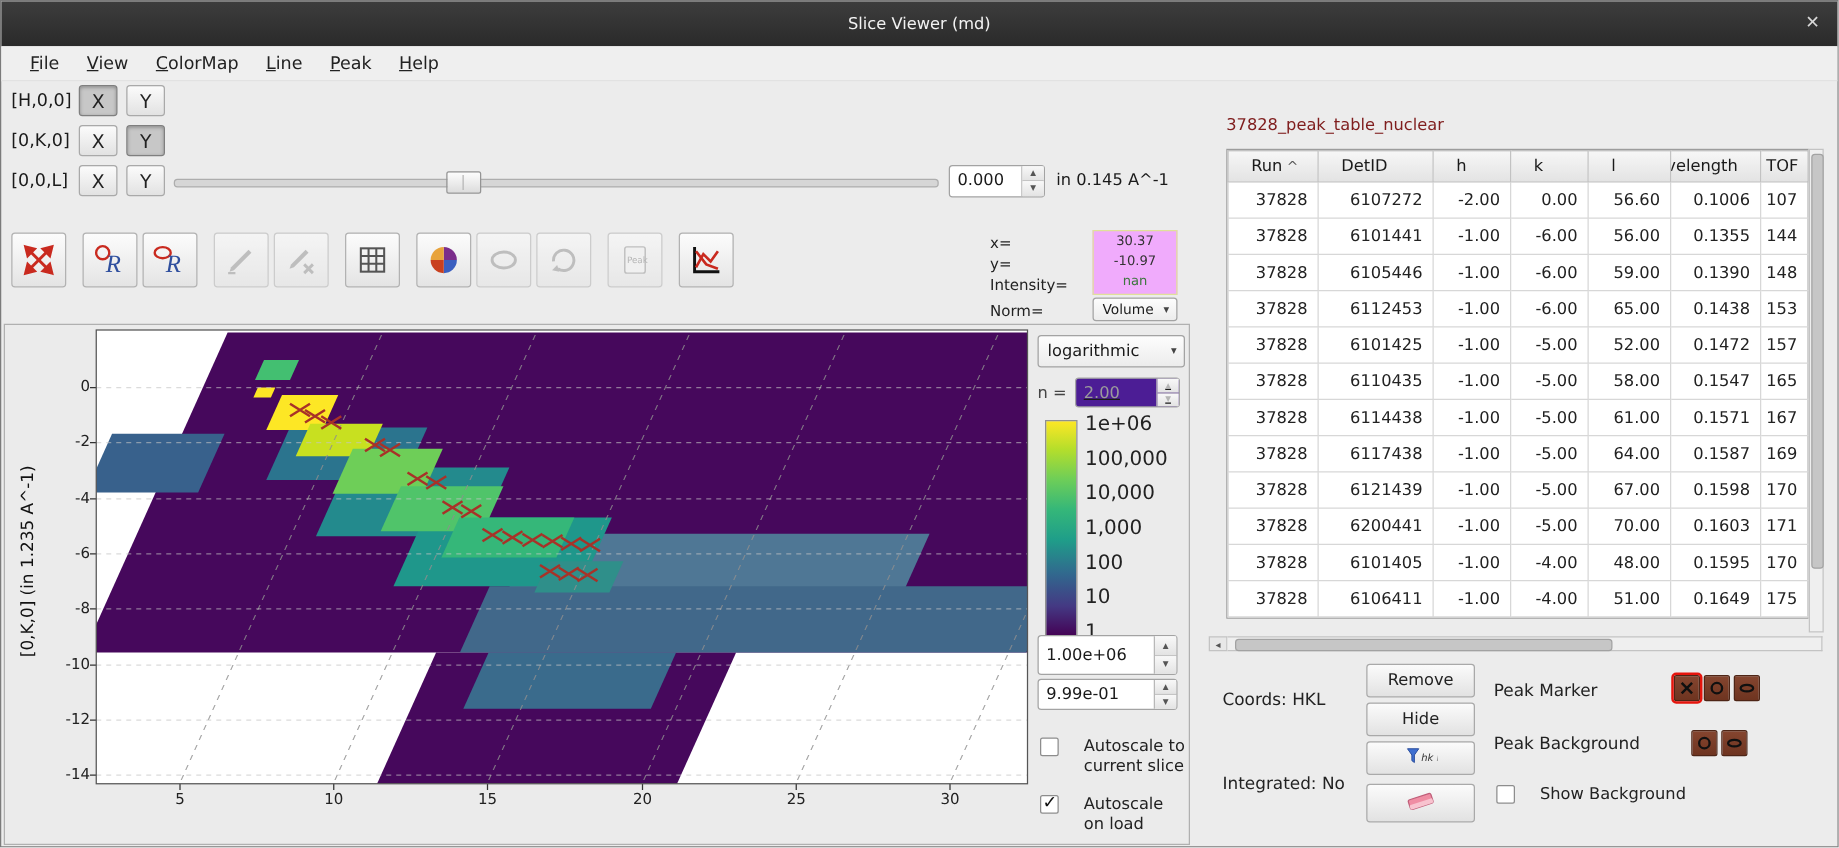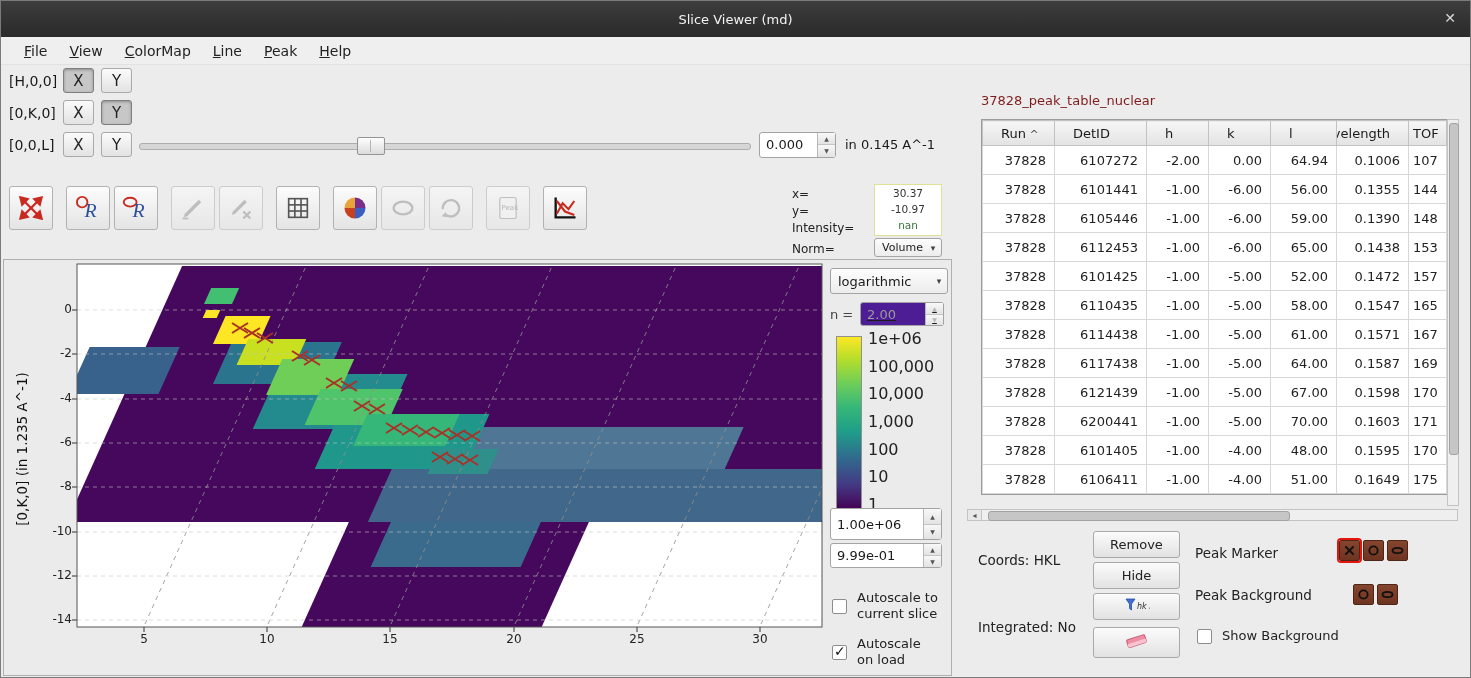--- a/index.html
+++ b/index.html
@@ -47,21 +47,21 @@
   .units{font-size:13px;margin-left:9px;white-space:nowrap;}
   
   .toolbar{position:absolute;left:8px;top:183px;height:48px;display:flex;gap:4px;align-items:center;}
   .tool-btn{width:44px;height:44px;background:linear-gradient(#fcfcfc,#e4e4e4);
     border:1px solid #b2b2b2;border-radius:3px;display:flex;align-items:center;justify-content:center;box-sizing:border-box;}
   .tool-btn.gs{margin-left:9px;}
   .tool-btn.disabled{opacity:.55;}
   .ticon svg{width:28px;height:28px;display:block;}
   
   .clabel{position:absolute;font-size:12px;color:#222;}
-  .cursor-values{position:absolute;left:873px;top:183px;width:68px;height:52px;background:#ffffff;
+  .cursor-values{position:absolute;left:873px;top:183px;width:68px;height:52px;background:#f0abfc;
     border:1px solid #e0e09a;box-sizing:border-box;text-align:center;font-size:10.5px;line-height:16px;color:#333;}
   .cursor-values .nan{color:#3c763d;}
   .norm-combo{position:absolute;left:873px;top:237px;width:68px;height:19px;}
   .norm-combo .cval{font-size:11px;}
   
   .plot-frame{position:absolute;left:2px;top:258px;width:949px;height:417px;
     border:1px solid #b0b0b0;background:#ebebeb;box-sizing:border-box;}
   #plot-svg{position:absolute;left:61px;top:0;}
   .xtick{position:absolute;top:372px;width:30px;text-align:center;font-size:12px;color:#222;}
   .ytick{position:absolute;left:28px;width:40px;text-align:right;font-size:12px;color:#222;}
@@ -73,21 +73,21 @@
   .cb-nlabel{position:absolute;left:826px;top:47px;font-size:13px;color:#444;}
   .cb-nspin{position:absolute;left:856px;top:42px;width:84px;height:24px;}
   .cb-gradient{position:absolute;left:832px;top:76px;width:24px;height:172px;border:1px solid #909090;
     background:linear-gradient(to bottom,#fde725 0%,#b5de2b 13%,#6ece58 27%,#35b779 41%,
       #1f9e89 55%,#31688e 71%,#443983 86%,#440154 100%);}
   .cb-ticks{position:absolute;left:864px;top:71px;height:182px;display:flex;flex-direction:column;
     justify-content:space-between;}
   .cb-tick{font-size:16px;color:#222;line-height:16px;}
   .cb-max{position:absolute;left:826px;top:248px;width:112px;height:32px;}
   .cb-min{position:absolute;left:826px;top:283px;width:112px;height:25px;}
-  .checkrow{position:absolute;display:flex;align-items:center;gap:10px;}
+  .checkrow{position:absolute;display:flex;align-items:flex-start;gap:20px;}
   .cb-box{width:15px;height:15px;background:#fff;border:1px solid #8d8d8d;border-radius:2px;
     flex:0 0 auto;position:relative;box-sizing:border-box;}
   .cb-box .cbmark{position:absolute;left:1px;top:-3px;font-size:14px;font-weight:bold;color:#111;}
   .cb-label{font-size:13px;line-height:16px;color:#222;}
   
   .pt-title{position:absolute;left:980px;top:92px;font-size:13px;color:#7f1d1d;}
   .table-wrap{position:absolute;left:980px;top:118px;width:464px;background:#fff;border:1px solid #9c9c9c;}
   table{border-collapse:collapse;table-layout:fixed;width:464px;font-size:13px;}
   th{font-weight:normal;background:linear-gradient(#f6f6f6,#e3e3e3);border:1px solid #c2c2c2;
     height:25px;padding:0 18px;text-align:left;white-space:nowrap;overflow:hidden;box-sizing:border-box;}
@@ -451,21 +451,21 @@
             <th class="clip-left">Wavelength</th>
             <th class="left">TOF</th>
           </tr>
         </thead>
       <tbody id="pt-body">
           <tr>
             <td>37828</td>
             <td>6107272</td>
             <td>-2.00</td>
             <td>0.00</td>
-            <td>64.94</td>
+            <td>56.60</td>
             <td>0.1006</td>
             <td class="left">107</td>
           </tr>
           <tr>
             <td>37828</td>
             <td>6101441</td>
             <td>-1.00</td>
             <td>-6.00</td>
             <td>56.00</td>
             <td>0.1355</td>

